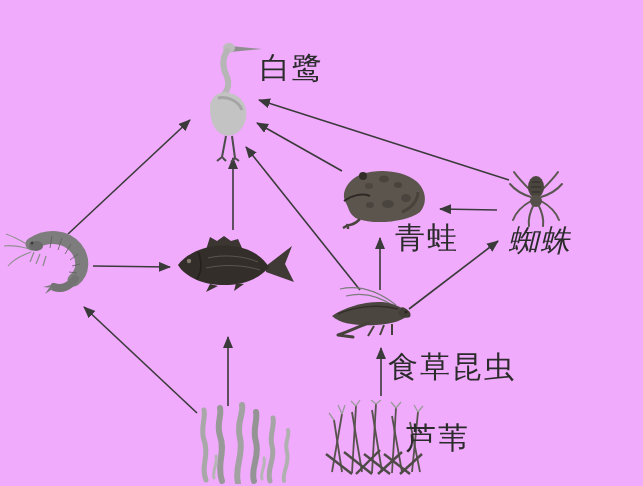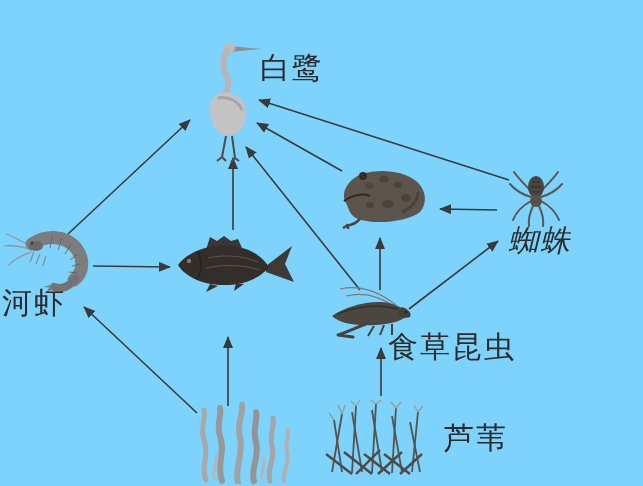--- a/index.html
+++ b/index.html
@@ -18,21 +18,21 @@
     font-size:30px;line-height:1;letter-spacing:2px;
     color:#2b2b2b;white-space:nowrap;
     font-family:"Liberation Serif", serif;
   }
   .edge{stroke:#3a3a3a;stroke-width:1.6;}
   svg.animal{position:absolute;}
 </style>
 </head>
 <body>
 
-<div class="stage" style="background: #7dd3fc; text-align: center;">
+<div class="stage" style="background: #f0abfc; text-align: center;">
 
   <svg id="arrow-layer" class="layer" width="643" height="486" viewBox="0 0 643 486">
     <defs>
       <marker id="arrowhead" markerUnits="userSpaceOnUse" markerWidth="14" markerHeight="12" refX="11" refY="5" orient="auto">
         <path id="arrowhead-path" d="M0,0 L12,5 L0,10 Z" fill="#3a3a3a"></path>
       </marker>
     </defs>
   <line x1="197" y1="413" x2="84" y2="307" class="edge" stroke="#3a3a3a" marker-end="url(#arrowhead)"></line>
       <line x1="228" y1="406" x2="228" y2="337" class="edge" stroke="#3a3a3a" marker-end="url(#arrowhead)"></line>
       <line x1="93" y1="266" x2="170" y2="267" class="edge" stroke="#3a3a3a" marker-end="url(#arrowhead)"></line>
@@ -177,18 +177,18 @@
       <path d="M80,74 L102,54"></path>
     </g>
     <g stroke="#9a9a9a" stroke-width="1.3" fill="none">
       <path d="M22,14 L18,5 M22,14 L25,5 M36,6 L31,1 M36,6 L40,0"></path>
       <path d="M56,4 L51,0 M56,4 L61,0 M76,8 L71,2 M76,8 L81,2"></path>
       <path d="M98,12 L94,5 M98,12 L103,6 M14,20 L9,13"></path>
     </g>
   </svg>
 
   <div class="node-label" style="left: 260px; top: 53px; color: rgb(43, 43, 43);">白鹭</div>
+  <div class="node-label" style="left: 395px; top: 223px; color: rgb(43, 43, 43);">青蛙</div>
   <div class="node-label" style="left: 508px; top: 226px; color: rgb(43, 43, 43); font-style: italic;">蜘蛛</div>
-  <div class="node-label" style="left: 2px; top: 288px; color: rgb(43, 43, 43);">河虾</div>
-  <div class="node-label" style="left: 388px; top: 332px; color: rgb(43, 43, 43);">食草昆虫</div>
-  <div class="node-label" style="left: 444px; top: 423px; color: rgb(43, 43, 43);">芦苇</div>
+  <div class="node-label" style="left: 388px; top: 352px; color: rgb(43, 43, 43);">食草昆虫</div>
+  <div class="node-label" style="left: 406px; top: 423px; color: rgb(43, 43, 43);">芦苇</div>
 
 </div>
 
 </body></html>

